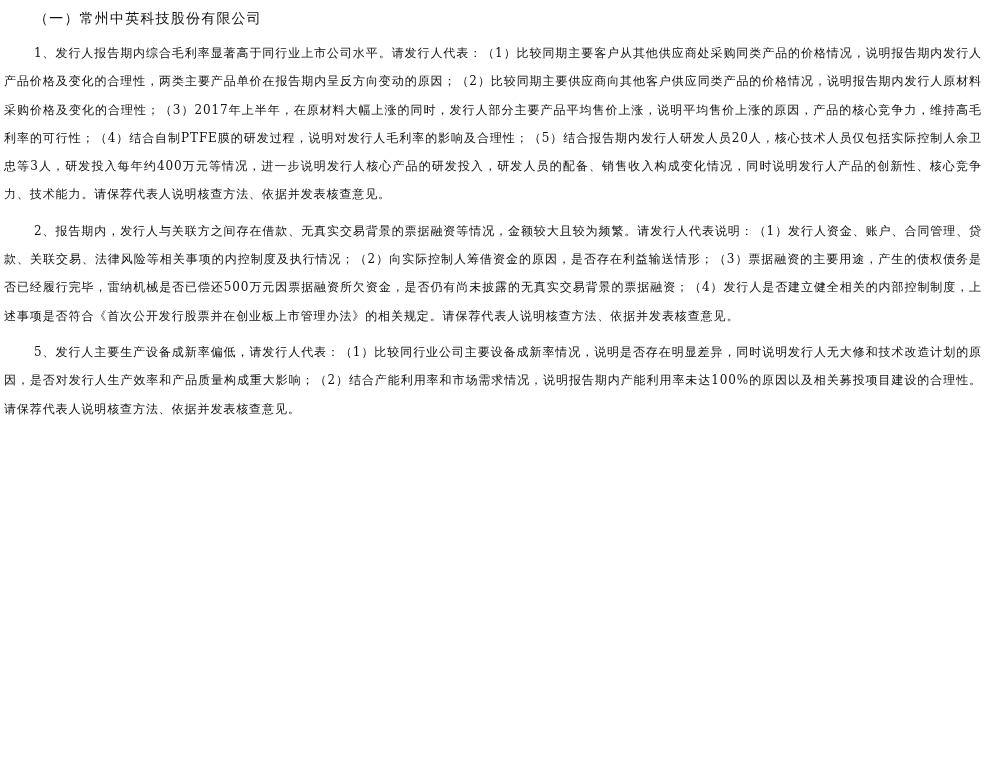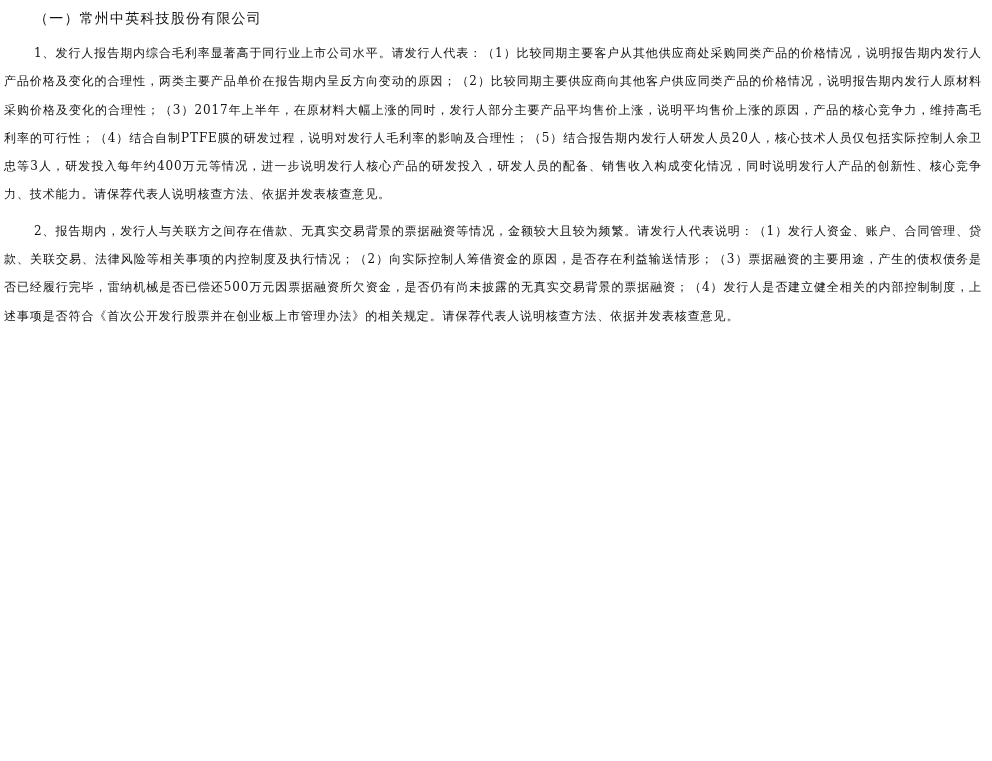--- a/index.html
+++ b/index.html
@@ -42,13 +42,14 @@
       word-break: break-all;
     }
   </style>
 </head>
 <body>
 
 <div class="page">
   <h1 class="heading">（一）常州中英科技股份有限公司</h1>
   <p class="para">1、发行人报告期内综合毛利率显著高于同行业上市公司水平。请发行人代表：（1）比较同期主要客户从其他供应商处采购同类产品的价格情况，说明报告期内发行人产品价格及变化的合理性，两类主要产品单价在报告期内呈反方向变动的原因；（2）比较同期主要供应商向其他客户供应同类产品的价格情况，说明报告期内发行人原材料采购价格及变化的合理性；（3）2017年上半年，在原材料大幅上涨的同时，发行人部分主要产品平均售价上涨，说明平均售价上涨的原因，产品的核心竞争力，维持高毛利率的可行性；（4）结合自制PTFE膜的研发过程，说明对发行人毛利率的影响及合理性；（5）结合报告期内发行人研发人员20人，核心技术人员仅包括实际控制人余卫忠等3人，研发投入每年约400万元等情况，进一步说明发行人核心产品的研发投入，研发人员的配备、销售收入构成变化情况，同时说明发行人产品的创新性、核心竞争力、技术能力。请保荐代表人说明核查方法、依据并发表核查意见。</p>
   <p class="para">2、报告期内，发行人与关联方之间存在借款、无真实交易背景的票据融资等情况，金额较大且较为频繁。请发行人代表说明：（1）发行人资金、账户、合同管理、贷款、关联交易、法律风险等相关事项的内控制度及执行情况；（2）向实际控制人筹借资金的原因，是否存在利益输送情形；（3）票据融资的主要用途，产生的债权债务是否已经履行完毕，雷纳机械是否已偿还500万元因票据融资所欠资金，是否仍有尚未披露的无真实交易背景的票据融资；（4）发行人是否建立健全相关的内部控制制度，上述事项是否符合《首次公开发行股票并在创业板上市管理办法》的相关规定。请保荐代表人说明核查方法、依据并发表核查意见。</p>
+  <p class="para">5、发行人主要生产设备成新率偏低，请发行人代表：（1）比较同行业公司主要设备成新率情况，说明是否存在明显差异，同时说明发行人无大修和技术改造计划的原因，是否对发行人生产效率和产品质量构成重大影响；（2）结合产能利用率和市场需求情况，说明报告期内产能利用率未达100%的原因以及相关募投项目建设的合理性。请保荐代表人说明核查方法、依据并发表核查意见。</p>
 </div>
 
 </body></html>

